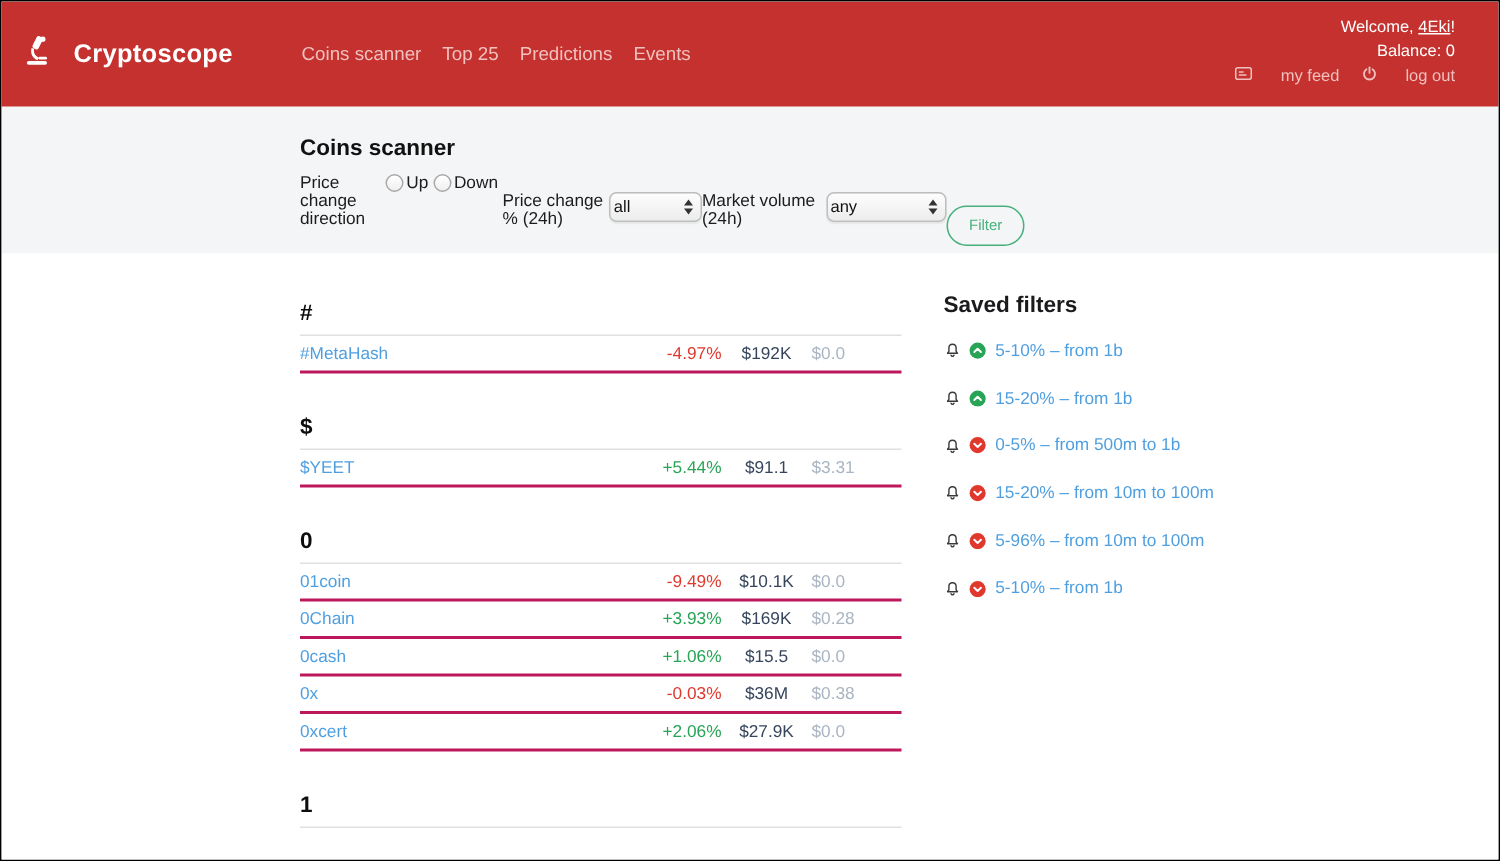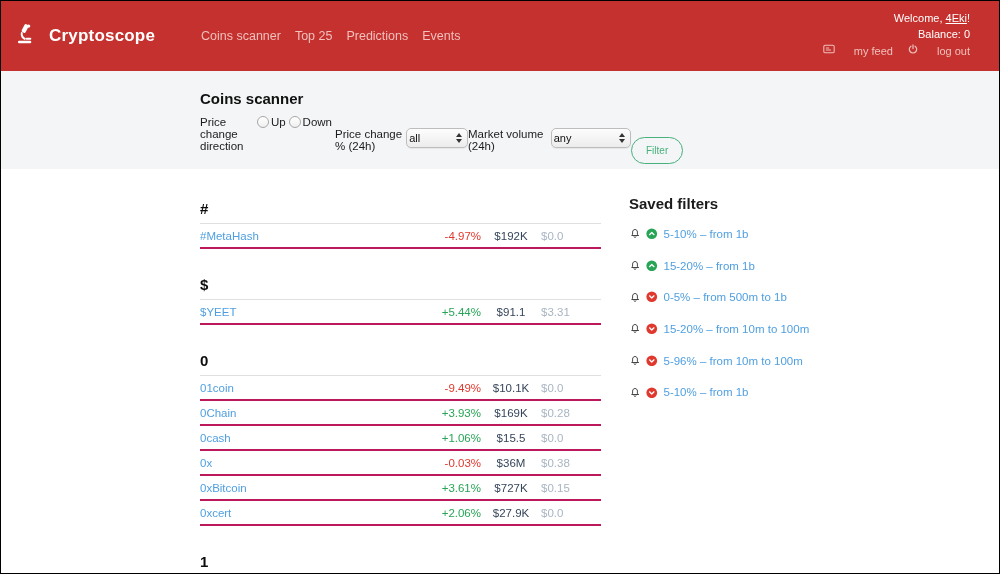--- a/index.html
+++ b/index.html
@@ -202,26 +202,20 @@
             <span class="coin-volume">$15.5</span>
             <span class="coin-price">$0.0</span>
           </div>
           <div class="coin-row">
             <a class="coin-name">0x</a>
             <span class="coin-change down">-0.03%</span>
             <span class="coin-volume">$36M</span>
             <span class="coin-price">$0.38</span>
           </div>
           <div class="coin-row">
-            <a class="coin-name">0xBitcoin</a>
-            <span class="coin-change up">+3.61%</span>
-            <span class="coin-volume">$727K</span>
-            <span class="coin-price">$0.15</span>
-          </div>
-          <div class="coin-row">
             <a class="coin-name">0xcert</a>
             <span class="coin-change up">+2.06%</span>
             <span class="coin-volume">$27.9K</span>
             <span class="coin-price">$0.0</span>
           </div>
         </section>
         <section class="coin-group">
           <h2 class="group-letter">1</h2>
         </section>
       </div>

